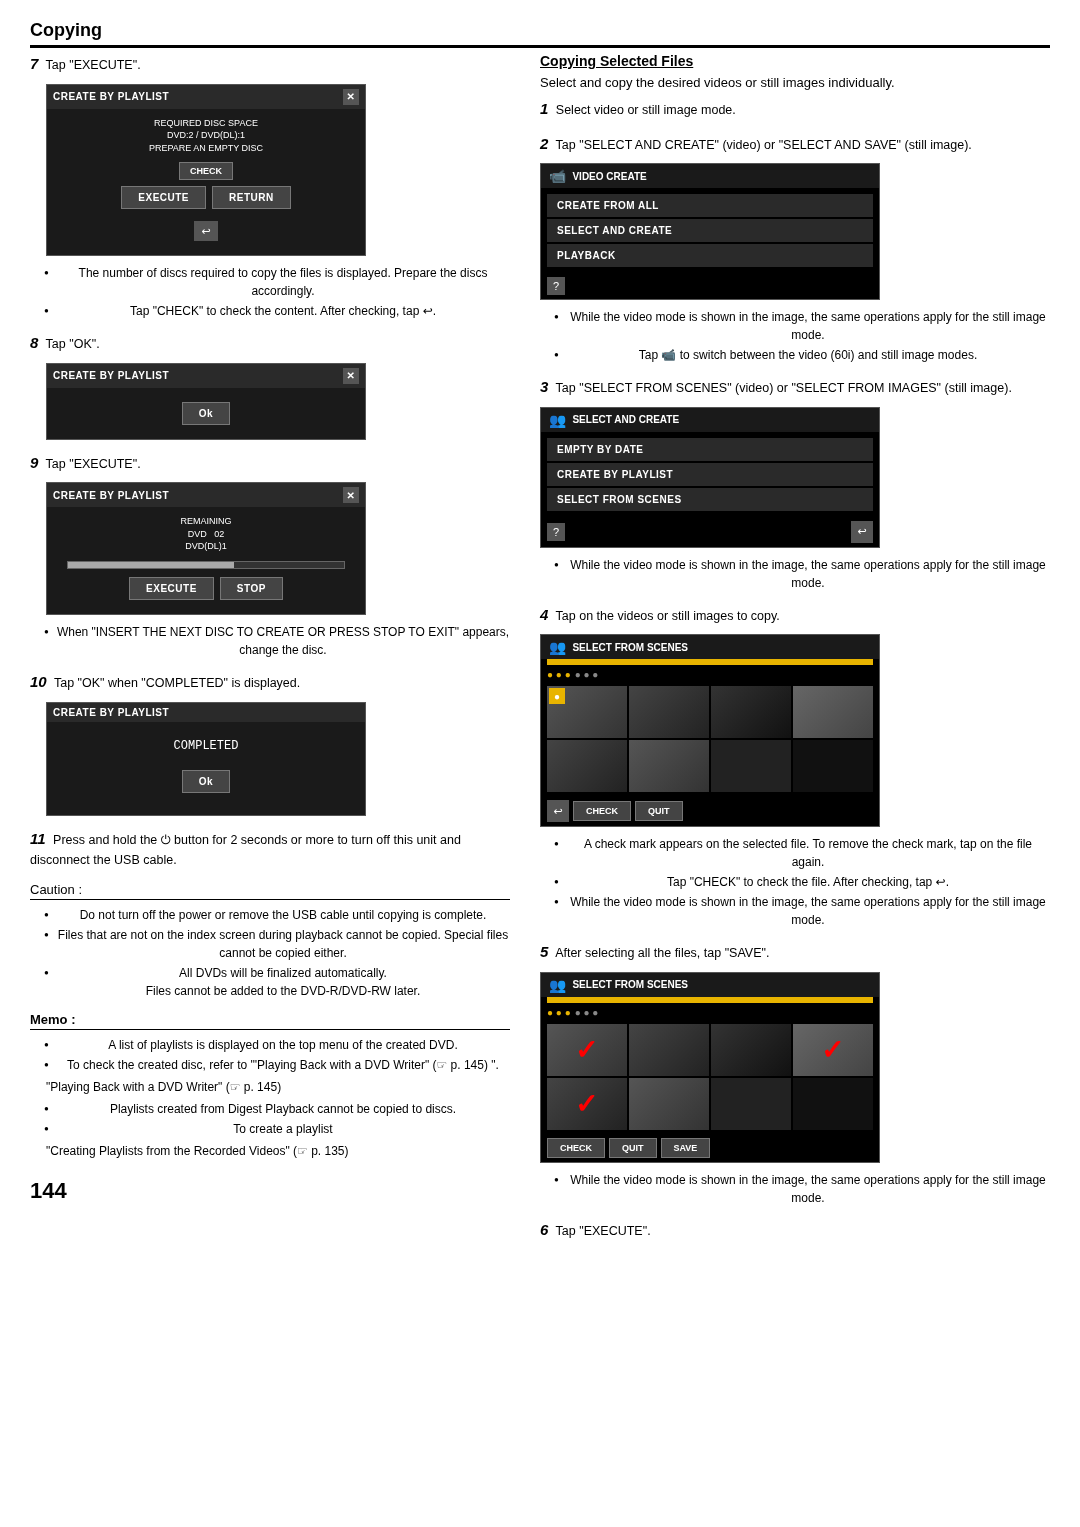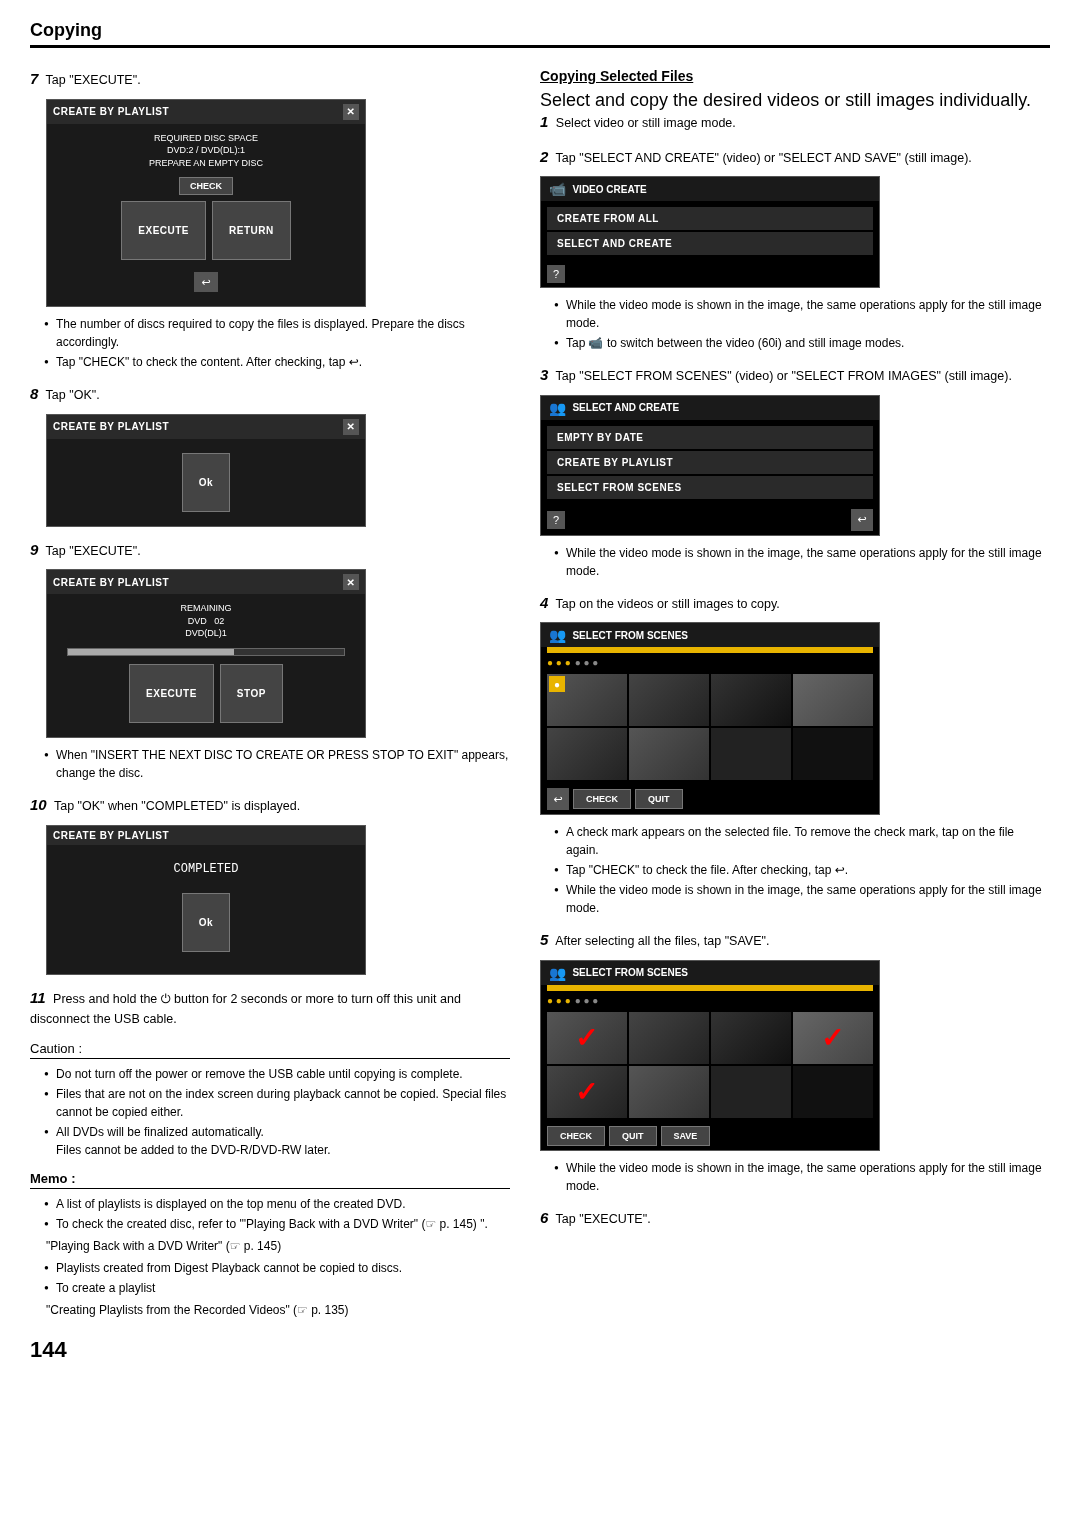--- a/index.html
+++ b/index.html
@@ -13,21 +13,21 @@
     }
     .page-container {
       width: 1080px;
       min-height: 1527px;
       padding: 20px 30px 30px 30px;
       position: relative;
     }
     .page-header {
       border-bottom: 3px solid #000;
       padding-bottom: 4px;
-      margin-bottom: 20px;
+      margin-bottom: 5px;
     }
     .page-header h1 {
       font-size: 18px;
       font-weight: bold;
     }
     .two-col {
       display: flex;
       gap: 30px;
     }
     .left-col {
@@ -83,21 +83,21 @@
       display: flex;
       gap: 6px;
       justify-content: center;
       margin: 6px 0;
     }
     .ui-btn {
       background: #444;
       color: #fff;
       font-size: 10px;
       font-weight: bold;
-      padding: 23px 16px;
+      padding: 5px 16px;
       border: 1px solid #777;
       cursor: pointer;
       letter-spacing: 0.5px;
     }
     .ui-btn-small {
       background: #444;
       color: #fff;
       font-size: 9px;
       font-weight: bold;
       padding: 3px 10px;
@@ -242,20 +242,21 @@
     .yellow-bar {
       height: 6px;
       background: #e8b400;
       margin: 0 6px 2px 6px;
     }
     
     .bullet-list {
       margin: 6px 0 6px 16px;
       font-size: 12px;
       line-height: 1.5;
+      text-align: center;
     }
     .bullet-list li {
       list-style: none;
       padding-left: 10px;
       position: relative;
       margin-bottom: 2px;
     }
     .bullet-list li::before {
       content: "●";
       position: absolute;
@@ -446,21 +447,21 @@
         </ul>
         <p style="font-size:12px;margin:2px 0 2px 16px;">"Creating Playlists from the Recorded Videos" (☞ p. 135)</p>
       </div>
 
       <div class="page-num">144</div>
     </div>
 
     <div class="right-col">
 
       <div class="section-title">Copying Selected Files</div>
-      <p style="font-size:18px;">Select and copy the desired videos or still images individually.</p>
+      <p style="font-size:13px;margin-bottom:8px;">Select and copy the desired videos or still images individually.</p>
 
       <div class="step-block">
         <p class="step-text">
           <span class="step-label">1</span>
           Select video or still image mode.
         </p>
       </div>
 
       <div class="step-block">
         <p class="step-text">
@@ -468,20 +469,21 @@
           Tap "SELECT AND CREATE" (video) or "SELECT AND SAVE" (still image).
         </p>
         <div class="ui-screen-dark">
           <div class="ui-screen-dark-header">
             <span style="font-size:14px;">📹</span>
             <span>VIDEO CREATE</span>
           </div>
           <div style="padding: 4px 0;">
             <div class="ui-menu-item">CREATE FROM ALL</div>
             <div class="ui-menu-item">SELECT AND CREATE</div>
+            <div class="ui-menu-item">PLAYBACK</div>
           </div>
           <div class="ui-screen-dark-footer">
             <div class="ui-help-icon">?</div>
           </div>
         </div>
 
         <ul class="bullet-list">
           <li>While the video mode is shown in the image, the same operations apply for the still image mode.</li>
           <li>Tap 📹 to switch between the video (60i) and still image modes.</li>
         </ul>

